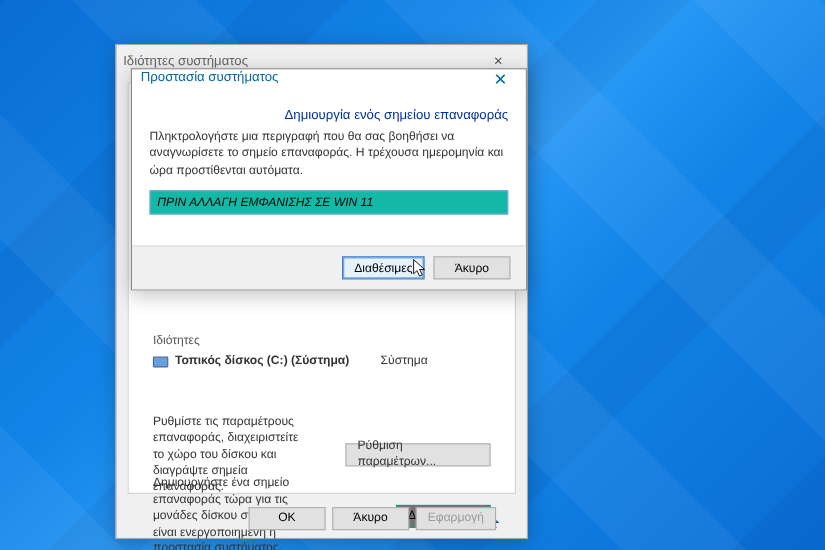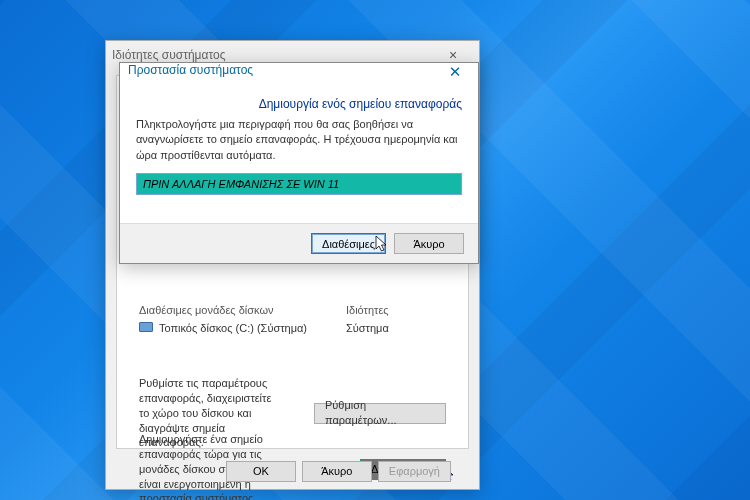--- a/index.html
+++ b/index.html
@@ -29,21 +29,21 @@
   .props .titlebar .x { width:40px; text-align:center; font-size:14px; color:#555; }
   .props .inner { position:absolute; left:10px; right:10px; top:34px; bottom:40px; border:1px solid #d0d0d0; background:#fff; }
   .props .footer { position:absolute; left:0; right:0; bottom:0; height:36px; display:flex; align-items:center; justify-content:flex-end; gap:6px; padding:0 28px; }
   .btn { min-width:70px; height:21px; border:1px solid #adadad; background:#e1e1e1; font-size:11px; display:inline-flex; align-items:center; justify-content:center; padding:0 10px; }
   .btn.disabled { color:#9a9a9a; }
   .btn.hl { background:#737373; color:#000; border-color:#0a8; position:relative; }
 
   .drives-header { position:absolute; left:22px; right:22px; top:228px; display:flex; color:#555; font-size:11px; }
   .drives-header .c1 { flex:1; }
   .drives-row { position:absolute; left:22px; right:22px; top:246px; display:flex; align-items:center; font-size:11px; color:#333; }
-  .drives-row .c1 { flex:1; display:flex; align-items:flex-start; gap:6px; }
+  .drives-row .c1 { flex:1; display:flex; align-items:flex-end; gap:6px;font-weight:bold; }
   .drive-icon { width:14px; height:10px; background:#6aa0d8; border:1px solid #3a6aa0; border-radius:1px; display:inline-block; }
 
   .para-row { position:absolute; left:22px; right:22px; display:flex; gap:8px; align-items:center; font-size:11px; color:#333; line-height:1.35; }
   .para-row .txt { flex:1; }
   .para-row .btncol { width:132px; display:flex; justify-content:flex-end;margin-left:32px; }
   .pararow1 { top:300px; }
   .pararow2 { top:356px; }
 
   .cursor2 { position:absolute; left:128px; top:6px; width:14px; height:18px; pointer-events:none; }
 
@@ -66,21 +66,20 @@
 <div class="wallpaper"></div>
 
 <div class="win props">
   <div class="titlebar">
     <div class="title">Ιδιότητες συστήματος</div>
     <div class="x">×</div>
   </div>
   <div class="inner">
 
     <div class="drives-header">
-      <div class="c1">Διαθέσιμες μονάδες δίσκων</div>
       <div class="c2" style="width:100px">Ιδιότητες</div>
     </div>
     <div class="drives-row">
       <div class="c1">
         <span class="drive-icon"></span>
         <span>Τοπικός δίσκος (C:) (Σύστημα)</span>
       </div>
       <div class="c2" style="width:100px">Σύστημα</div>
     </div>
 

